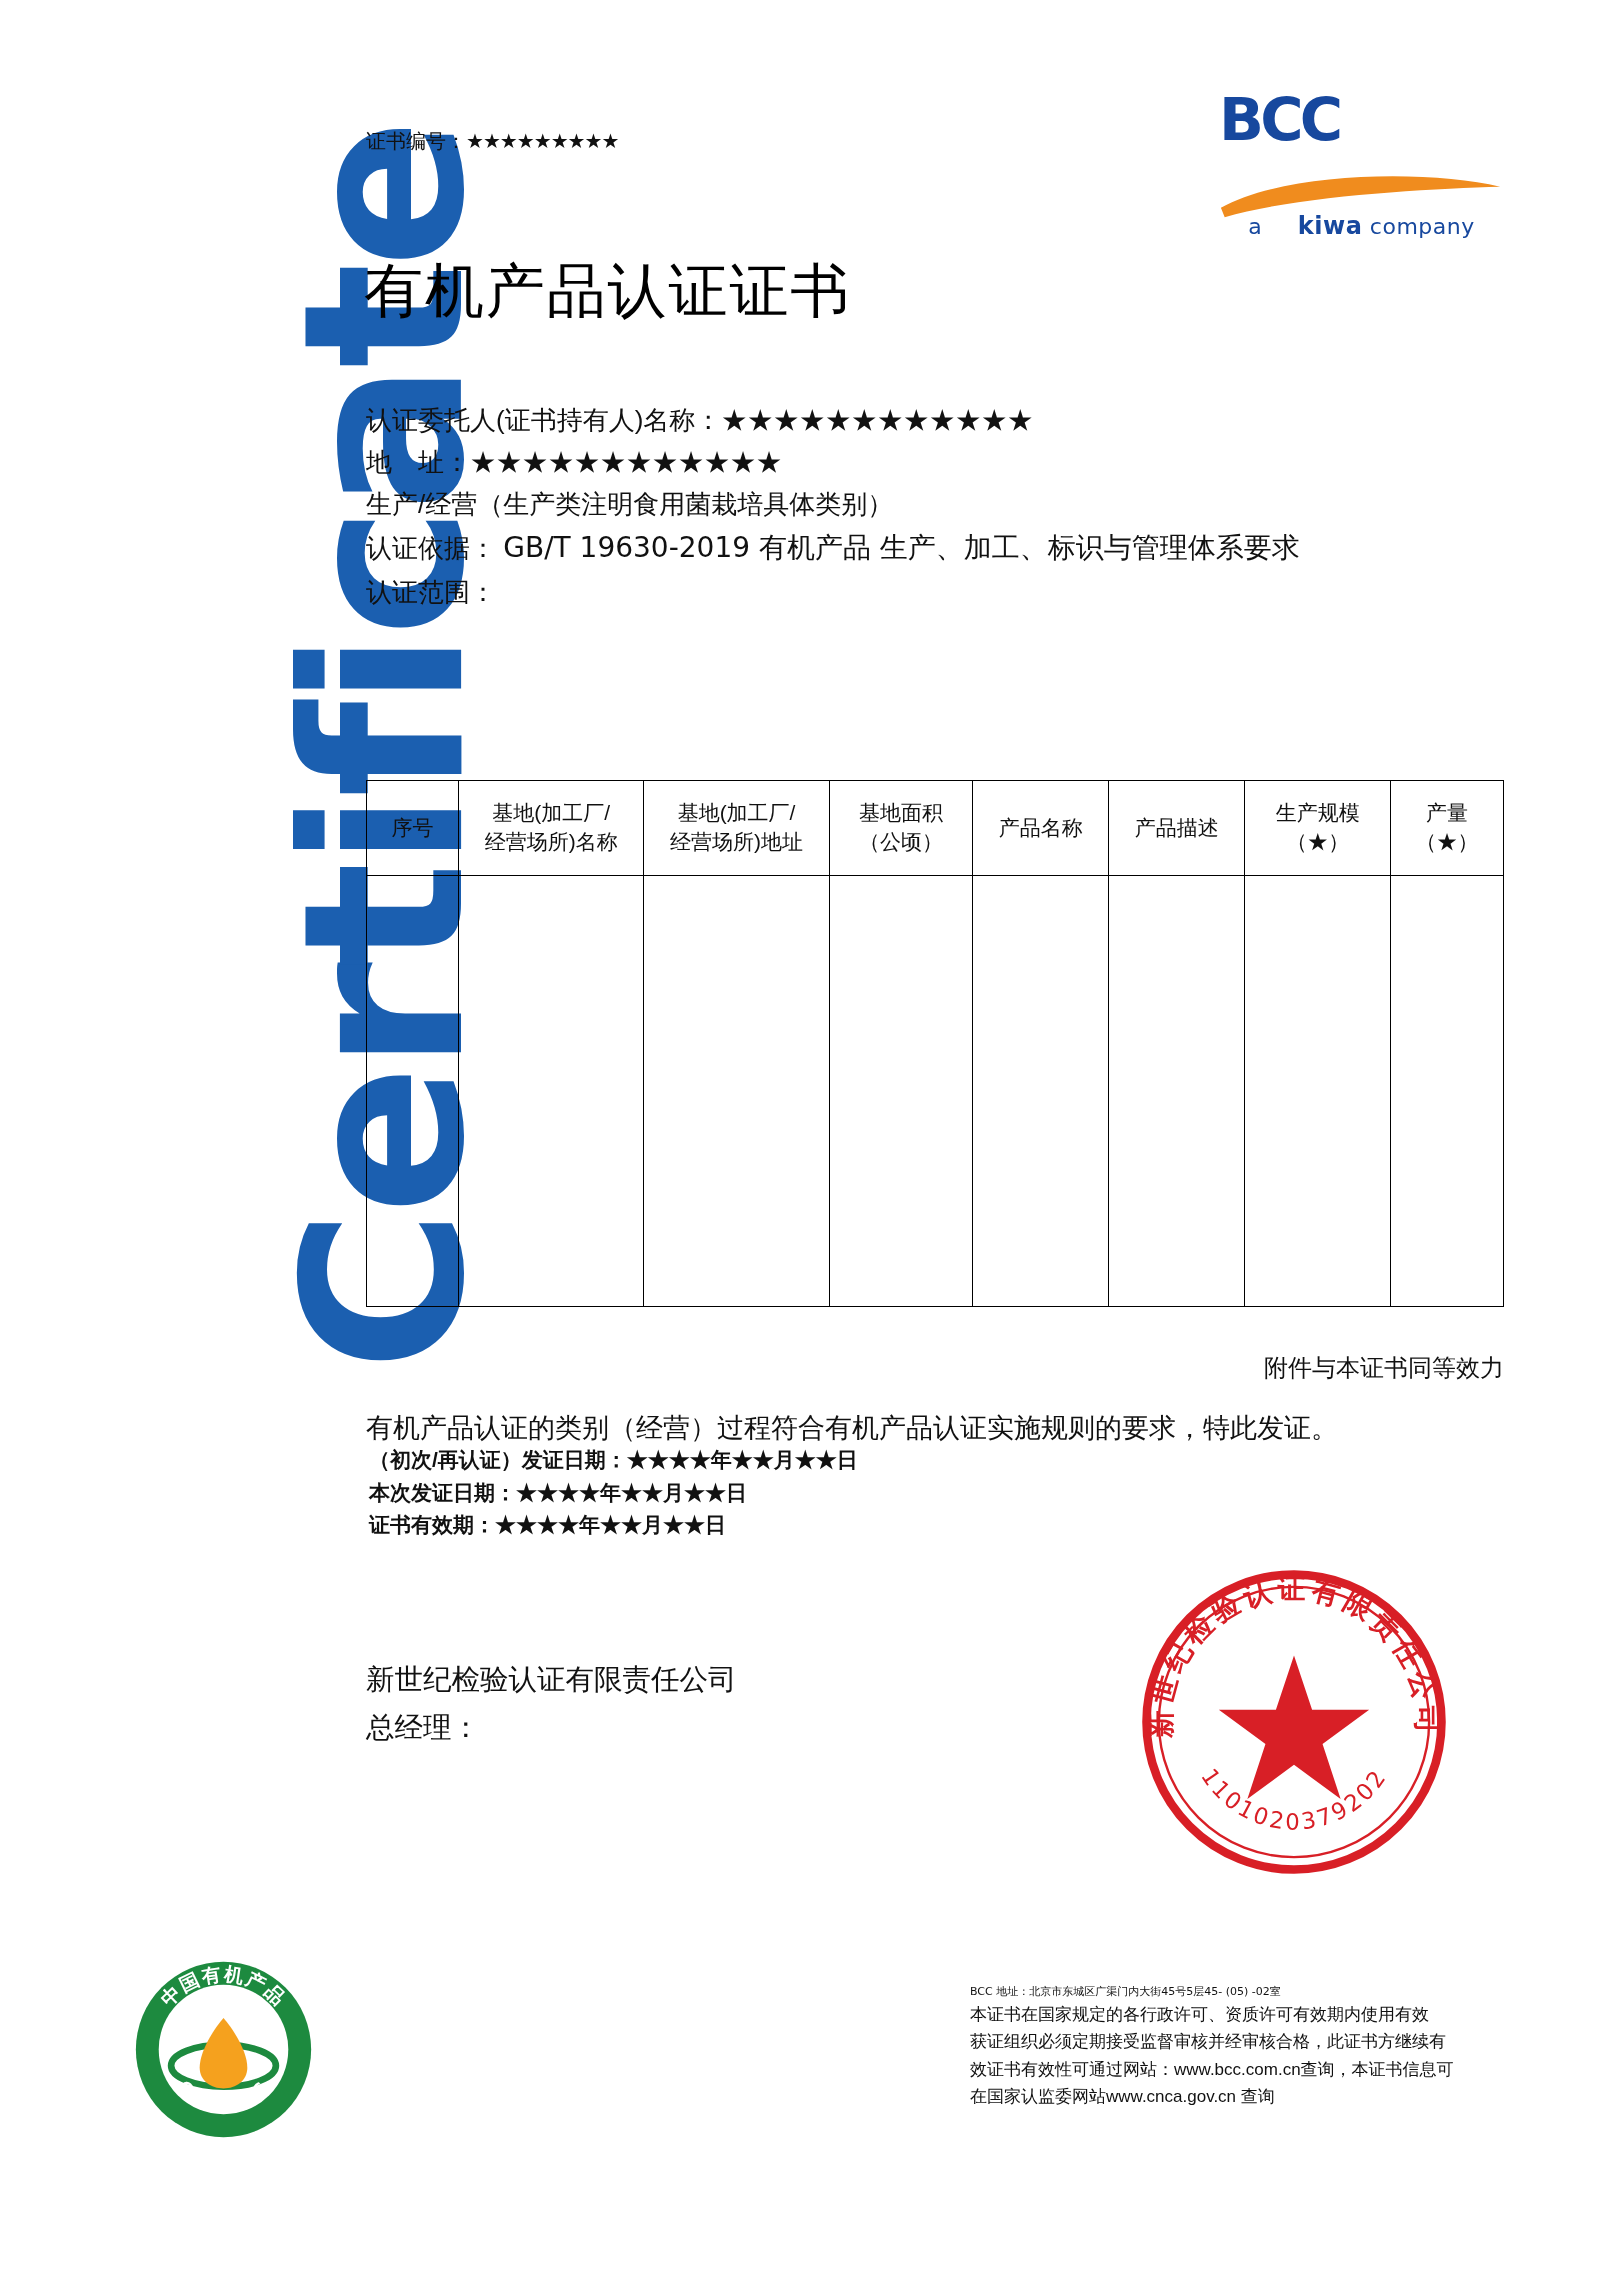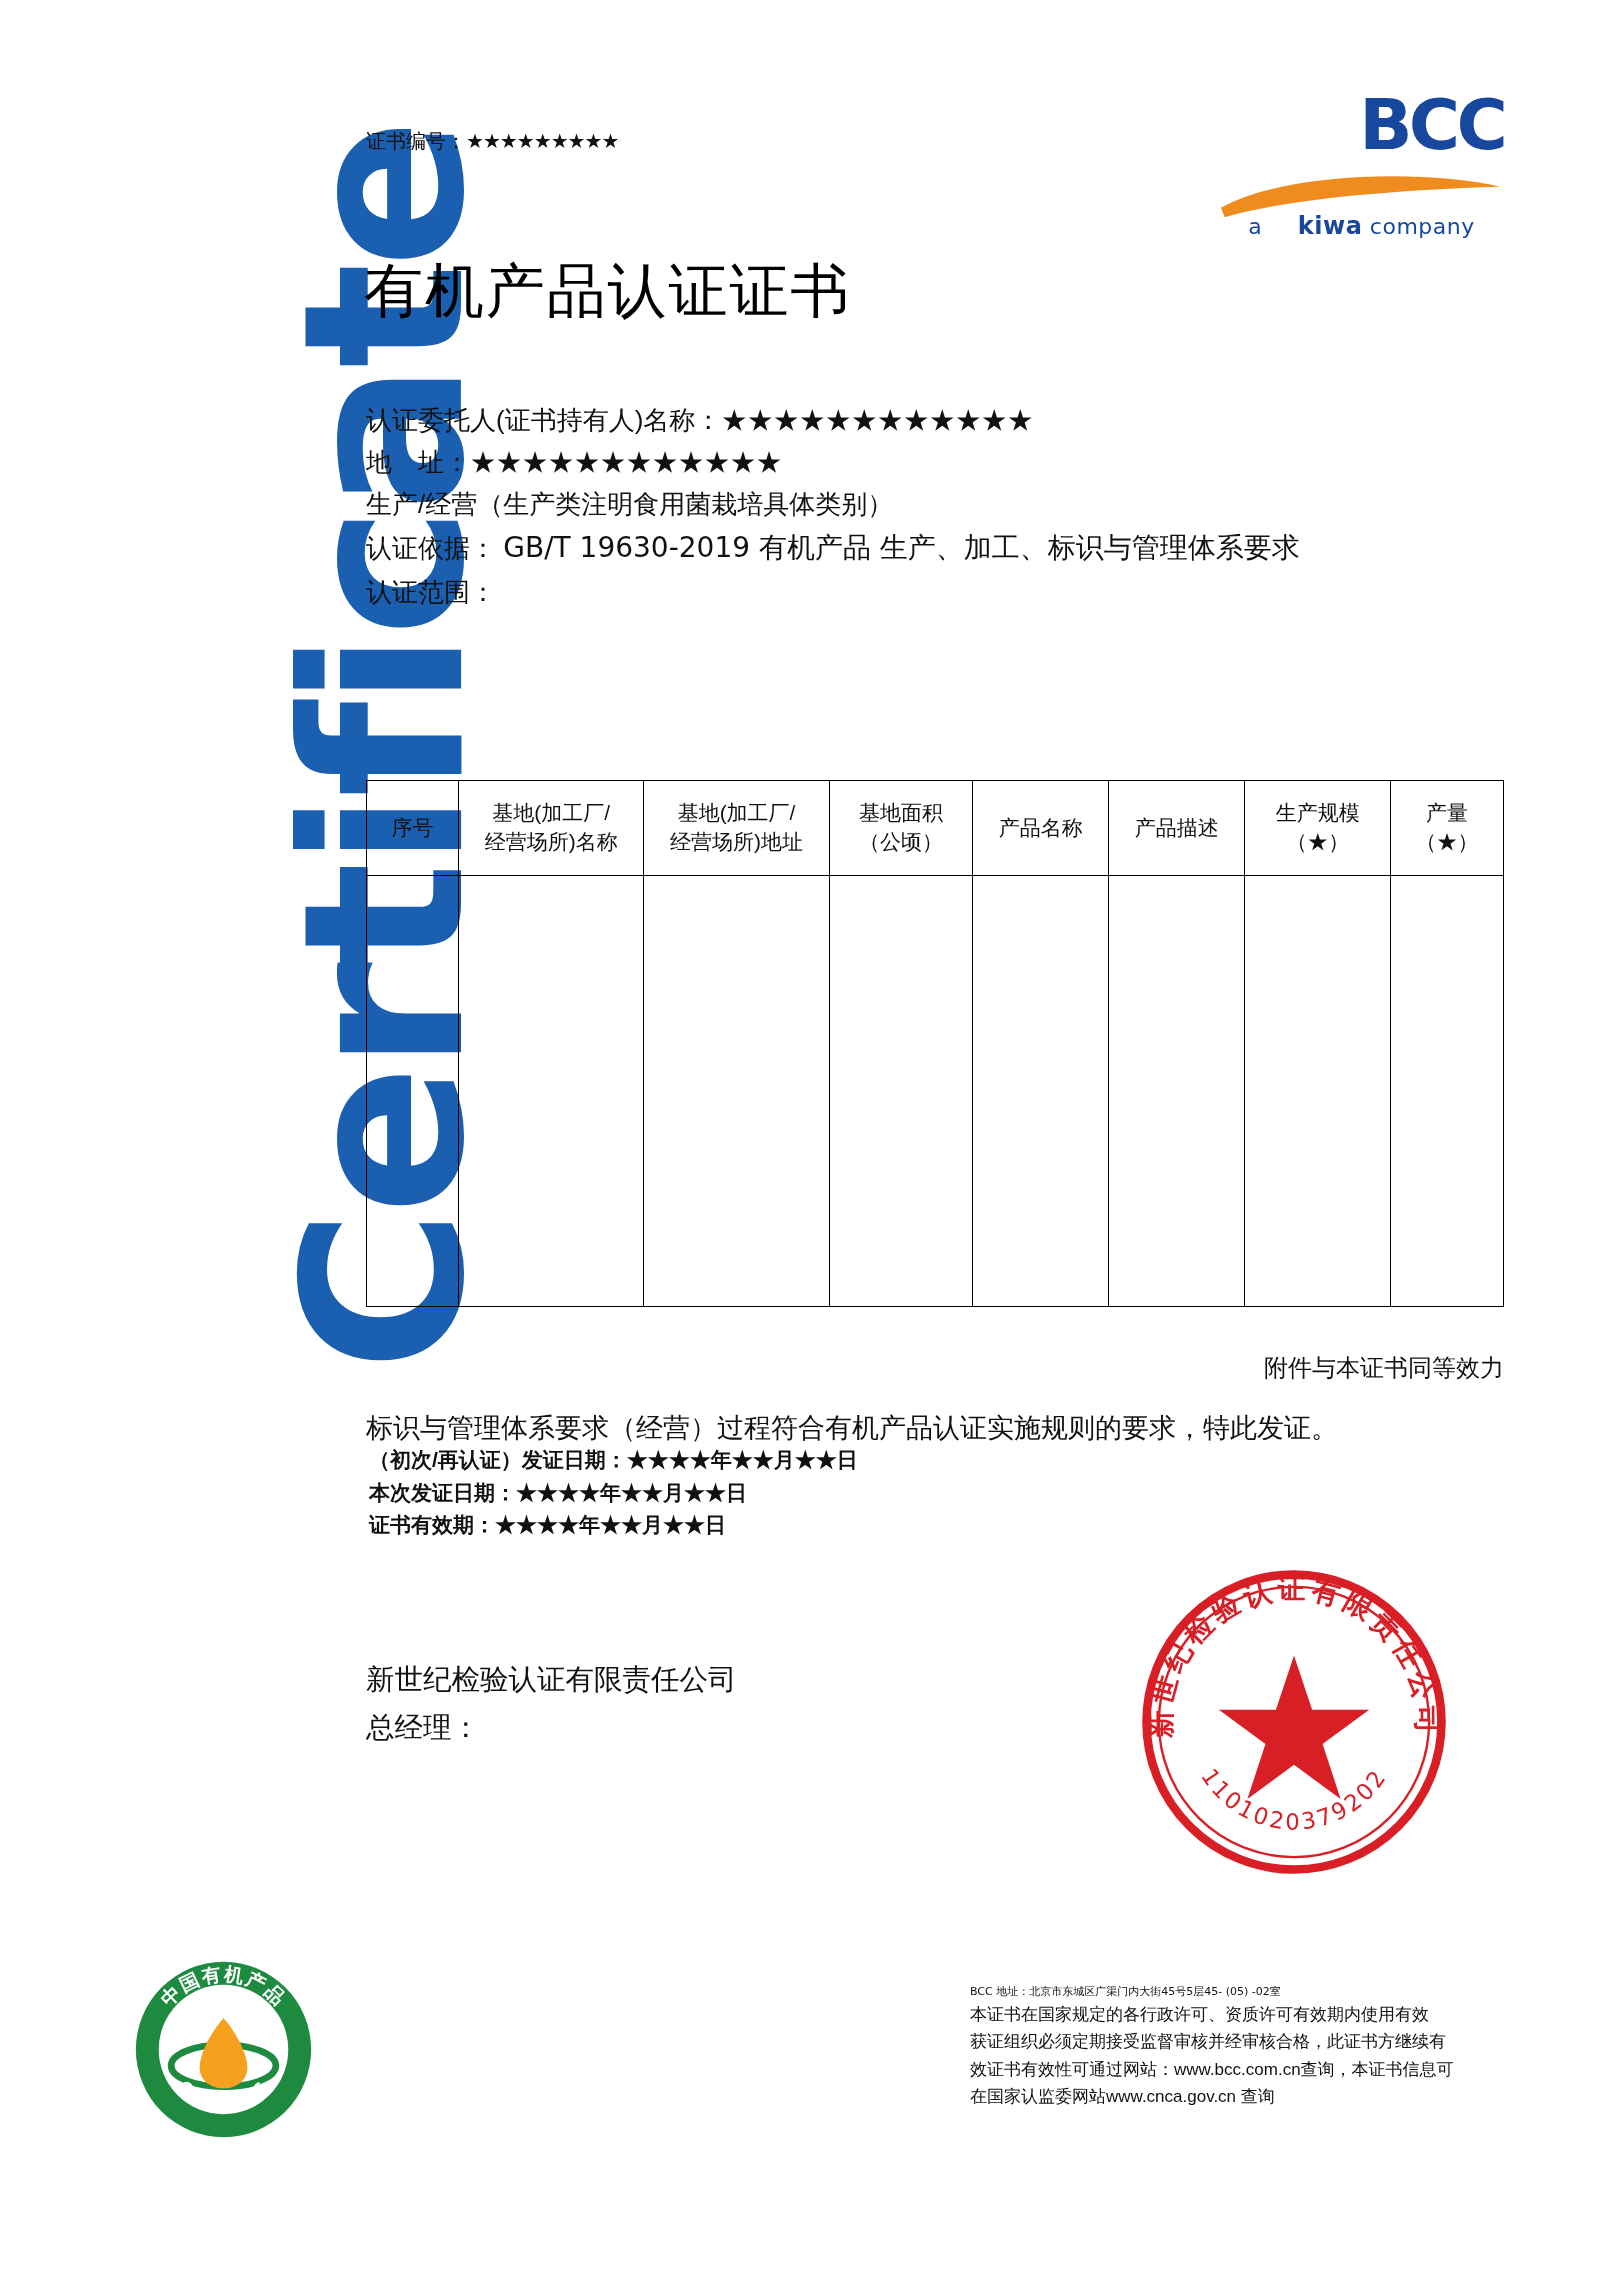--- a/index.html
+++ b/index.html
@@ -60,24 +60,24 @@
     right: 114px;
     top: 90px;
     width: 285px;
     height: 171px;
   }
   #bcc-logo .bcc-text {
     position: absolute;
     top: 0;
     left: 0;
     width: 285px;
-    text-align: right;
+    text-align: left;
     font-family: "DejaVu Sans", sans-serif;
     font-weight: bold;
-    font-size: 70px;
+    font-size: 59px;
     color: #17489e;
     letter-spacing: -3.8px;
     line-height: 1;
   }
   #bcc-logo .swoosh {
     position: absolute;
     top: 74px;
     left: 0;
     width: 285px;
     height: 57px;
@@ -305,21 +305,21 @@
         <td></td>
         <td></td>
         <td></td>
         <td></td>
         <td></td>
       </tr>
     </tbody>
   </table>
 
   <div id="attachment-note">附件与本证书同等效力</div>
-  <div id="conformity-note">标识与管理体系要求（经营）过程符合有机产品认证实施规则的要求，特此发证。</div>
+  <div id="conformity-note">有机产品认证的类别（经营）过程符合有机产品认证实施规则的要求，特此发证。</div>
 
   <div id="dates">
     <div class="row">（初次/再认证）发证日期：★★★★年★★月★★日</div>
     <div class="row">本次发证日期：★★★★年★★月★★日</div>
     <div class="row">证书有效期：★★★★年★★月★★日</div>
   </div>
 
   <div id="signature">
     <div>新世纪检验认证有限责任公司</div>
     <div>总经理：</div>

